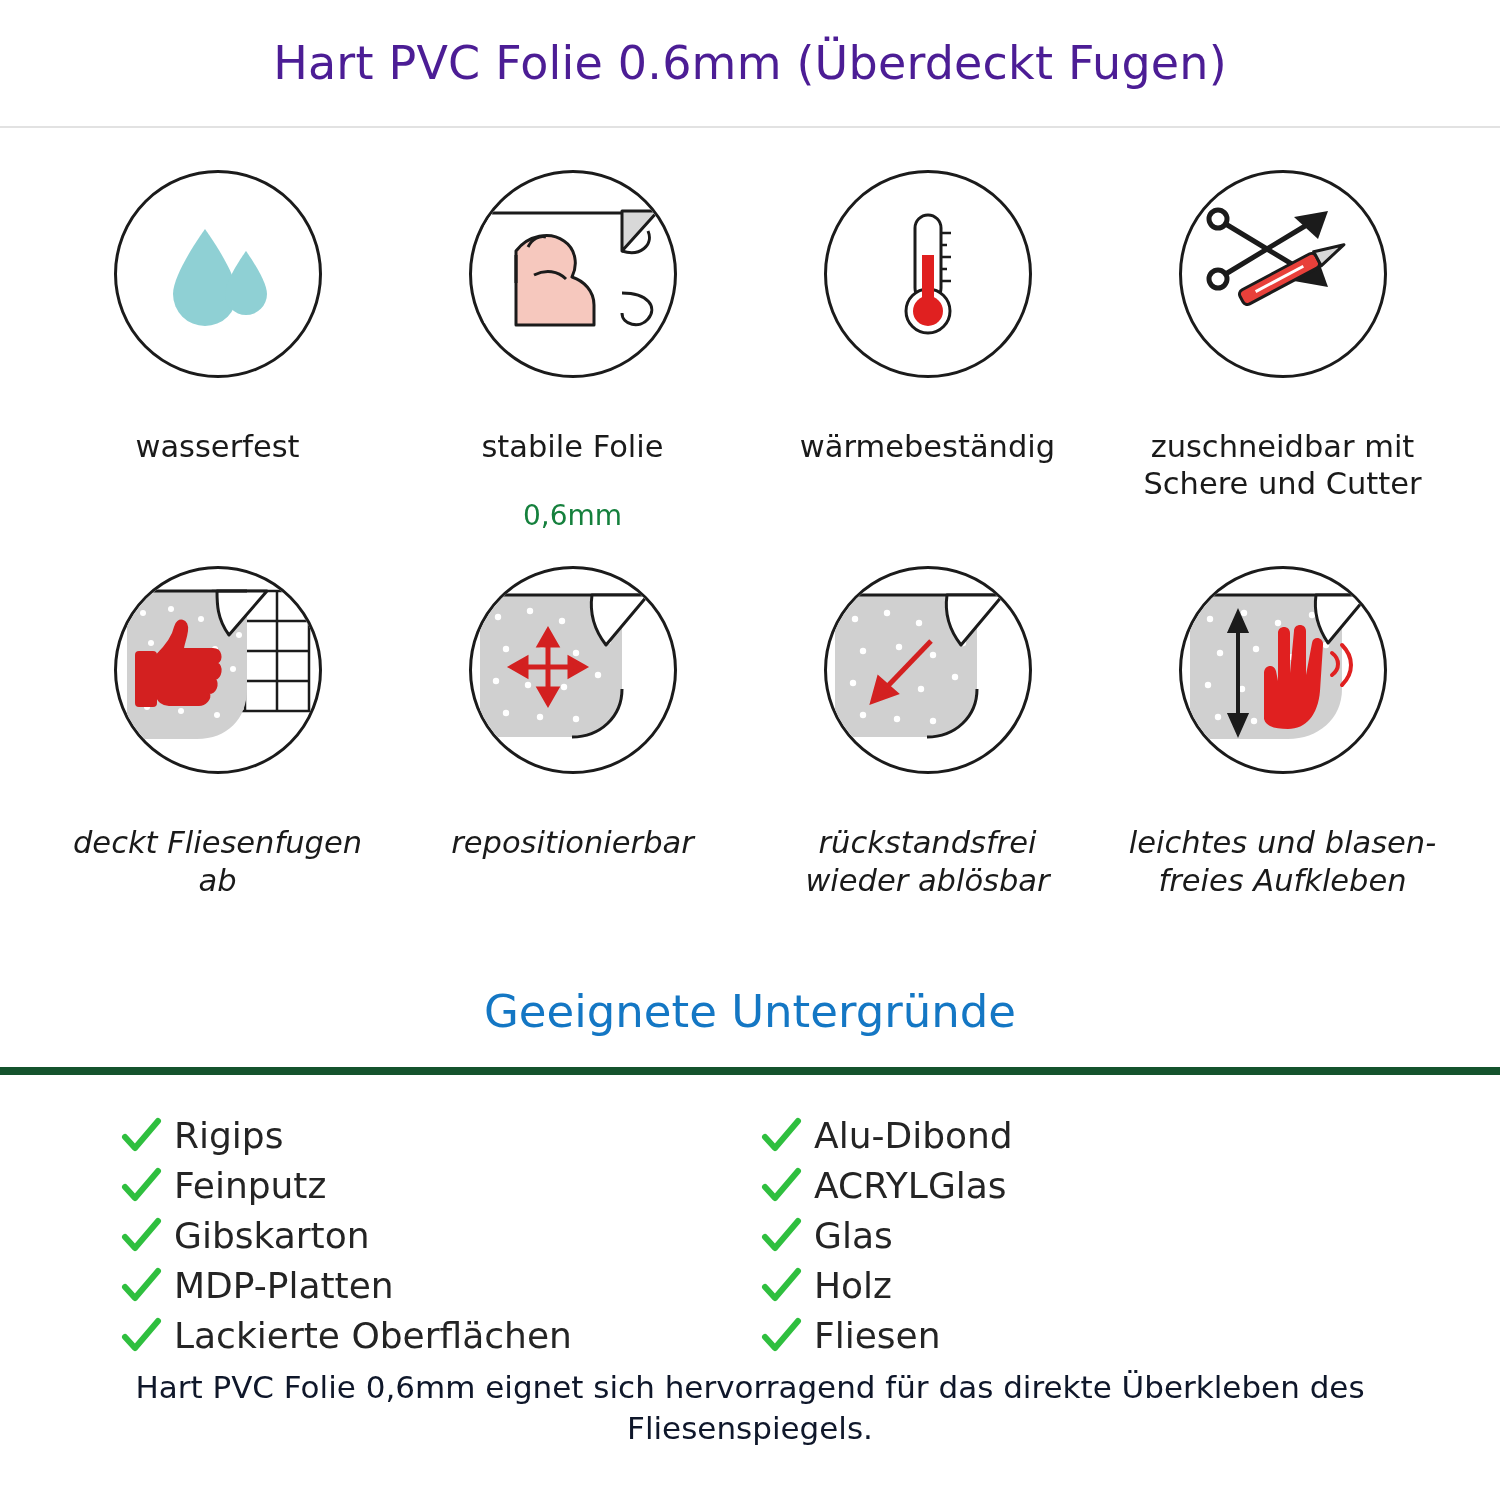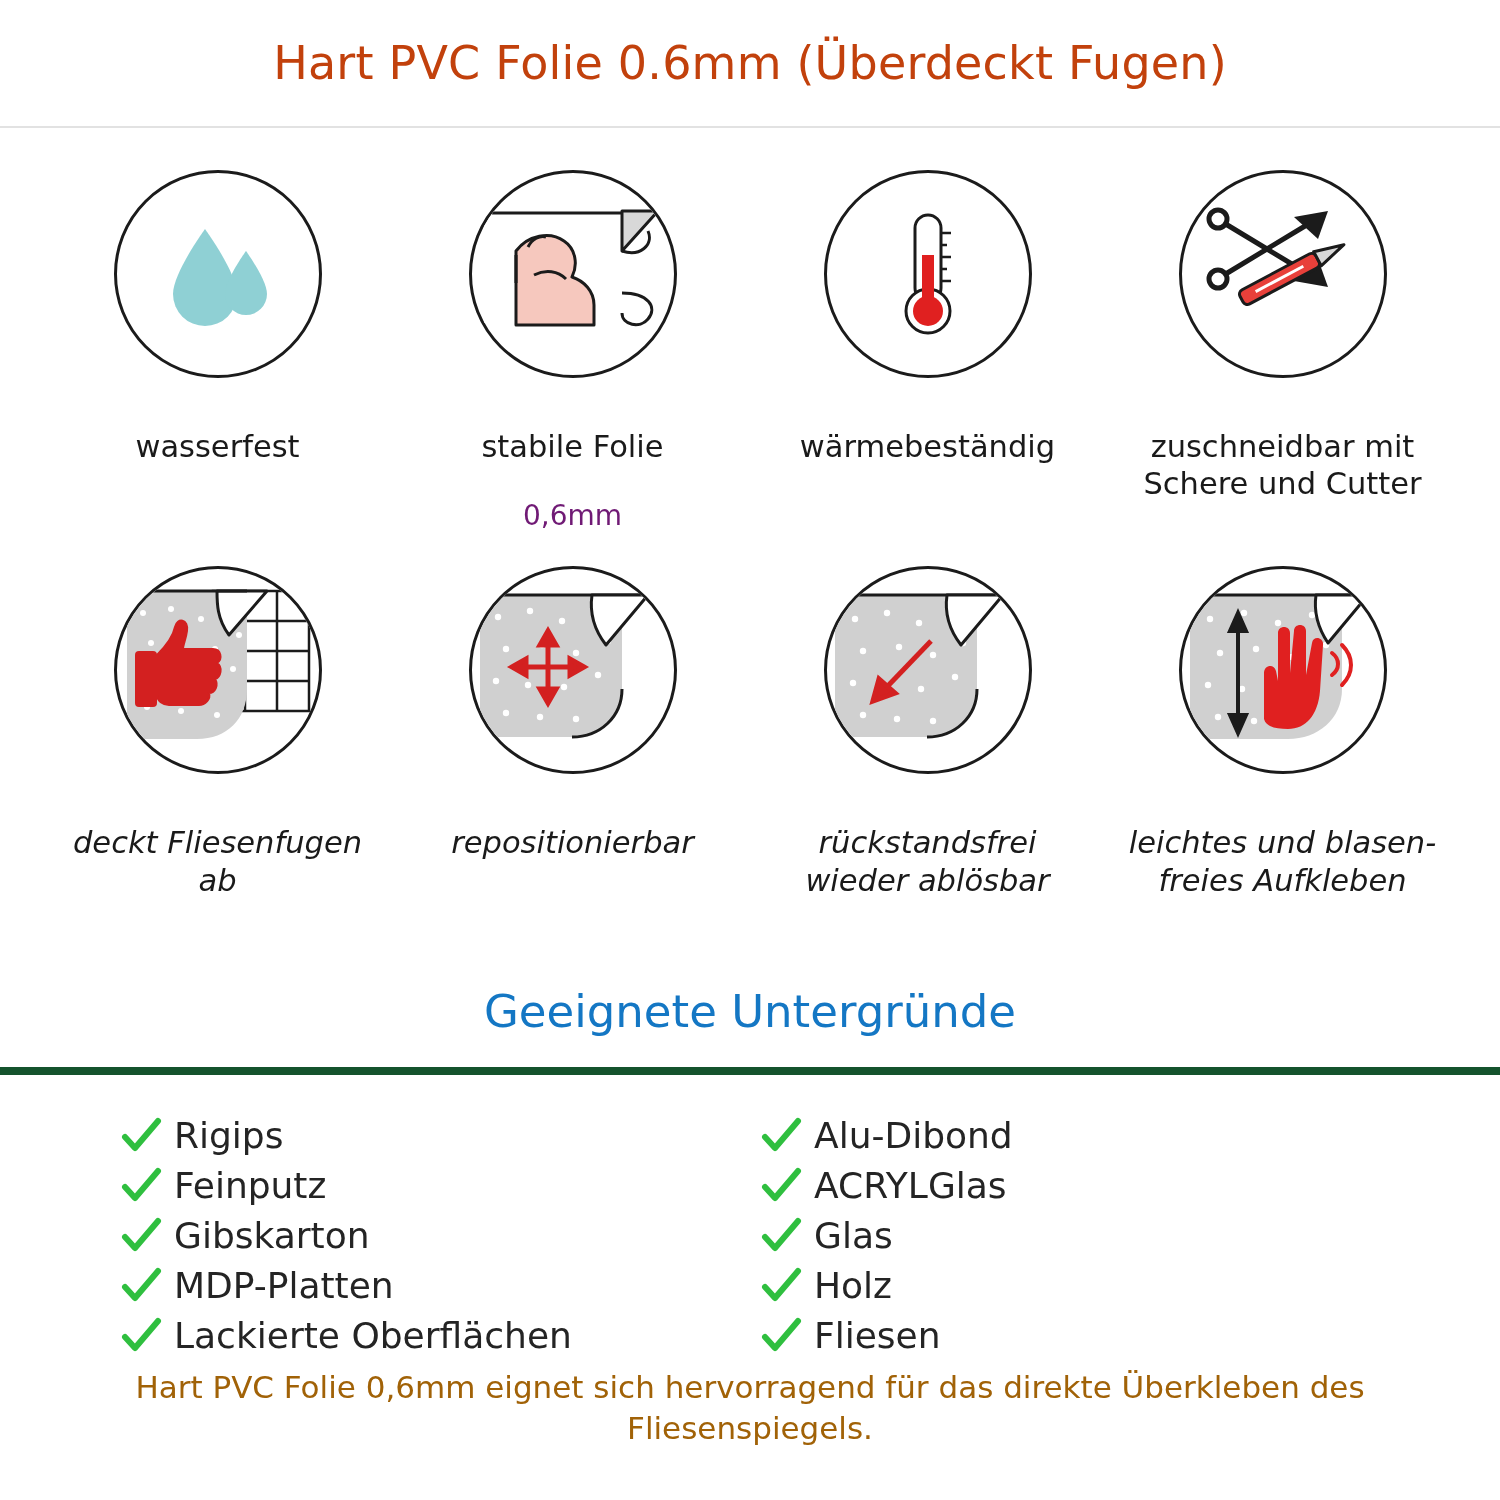--- a/index.html
+++ b/index.html
@@ -25,21 +25,21 @@
   .header {
     height: 128px;
     display: flex;
     align-items: center;
     justify-content: center;
     border-bottom: 2px solid #e2e2e2;
     box-sizing: border-box;
   }
   .header-title {
     font-size: 46px;
-    color: #c2410c;
+    color: #4c1d95;
     font-weight: normal;
     letter-spacing: 0.2px;
     text-align: center;
   }
 
   
   .features {
     display: grid;
     grid-template-columns: repeat(4, 1fr);
     padding: 28px 40px 0 40px;
@@ -68,21 +68,21 @@
   .feature-caption {
     margin-top: 18px;
     font-size: 30.5px;
     line-height: 1.22;
     text-align: center;
     color: #1a1a1a;
     max-width: 330px;
   }
   .feature-sub {
     font-size: 28px;
-    color: #701a75;
+    color: #15803d;
     text-align: center;
     line-height: 1.2;
     margin-top: 2px;
   }
 
   
   .row2 { padding-top: 6px; font-style: italic; }
 
   
   .section-title-wrap {
@@ -123,21 +123,21 @@
   }
   .check svg { display: block; }
 
   
   .footer {
     position: absolute;
     left: 0;
     right: 0;
     bottom: 52px;
     text-align: center;
-    color: #a16207;
+    color: #0f172a;
     font-size: 31px;
     line-height: 1.3;
     padding: 0 90px;
     box-sizing: border-box;
   }
 
   
   svg.ico { display: block; }
 </style>
 </head>

